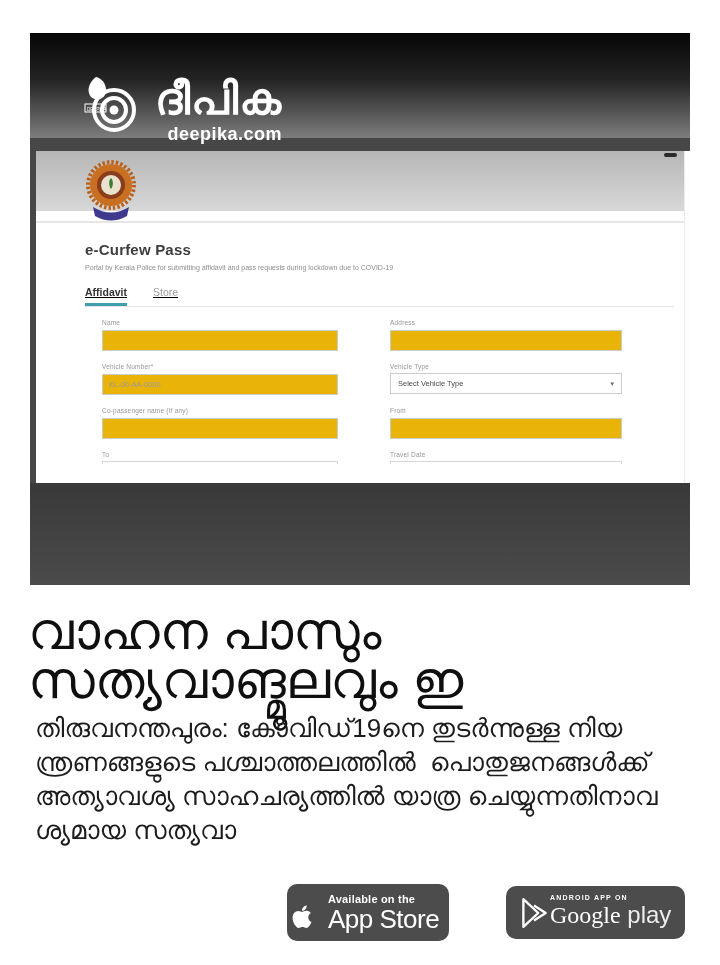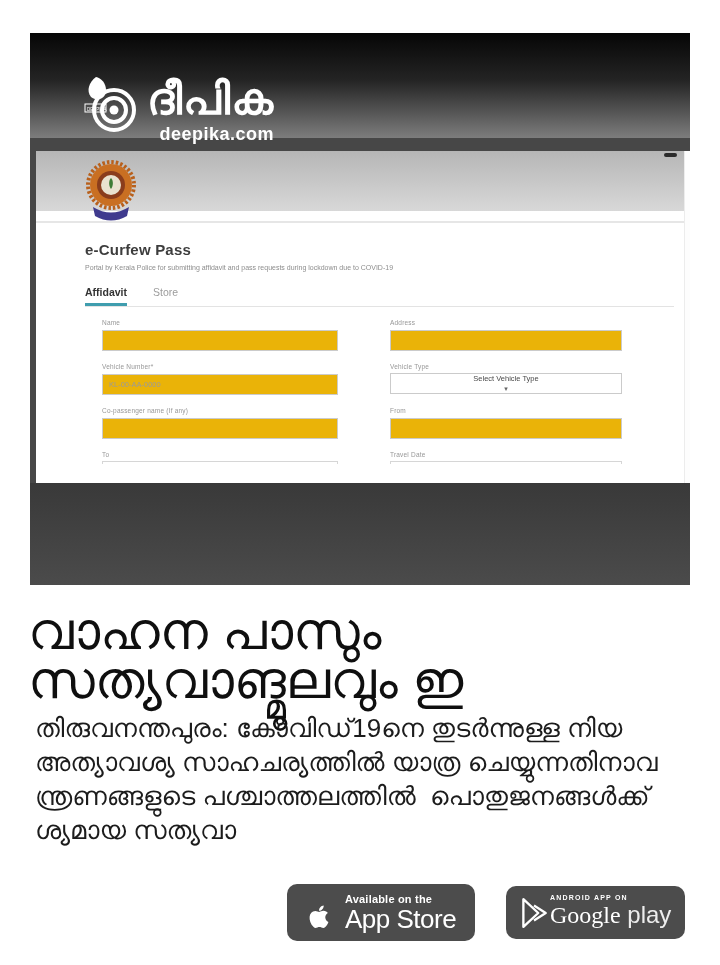--- a/index.html
+++ b/index.html
@@ -5,67 +5,67 @@
   * { margin:0; padding:0; box-sizing:border-box; }
   html,body { background:#ffffff; }
   body { font-family:"Liberation Sans","DejaVu Sans",sans-serif; }
   .page { position:relative; width:720px; height:965px; background:#fff; overflow:hidden; }
 
   
   .article-image { position:absolute; left:30px; top:33px; width:660px; height:552px; background:#474747; cursor:pointer; }
 
   .img-header { position:absolute; top:0; left:0; right:0; height:105px;
     background:linear-gradient(180deg,#060606 0%,#242424 45%,#7d7d7d 100%); }
-  .logo { position:absolute; left:54px; top:42px; display:flex; align-items:flex-start; gap:9px; }
+  .logo { position:absolute; left:54px; top:42px; display:flex; align-items:flex-start; gap:17px; }
   .logo-icon { width:54px; height:62px; }
   .brand-ml { font-size:44px; line-height:48px; font-weight:bold; color:#fff; letter-spacing:1px;
     font-family:"Liberation Sans","DejaVu Sans",sans-serif; }
   .brand-domain { font-size:18px; font-weight:bold; color:#fff; text-align:right; margin-top:1px; letter-spacing:0.5px; }
 
   
   .screenshot { position:absolute; left:6px; top:118px; width:654px; height:345px; background:#fff; overflow:hidden; }
   .police-banner { position:absolute; top:0; left:0; right:0; height:60px;
     background:linear-gradient(180deg,#b6b6b6 0%,#d8d8d8 100%); }
   .banner-sep { position:absolute; top:70px; left:0; right:0; height:2px; background:#e6e6e6; }
   .police-emblem { position:absolute; left:50px; top:8px; width:50px; height:66px; z-index:2; }
 
   .portal-body { position:absolute; left:49px; top:90px; right:8px; }
   .portal-title { font-size:15px; font-weight:bold; color:#3d3d3d; letter-spacing:0.2px; }
   .portal-sub { font-size:7px; color:#8d8d8d; margin-top:6px; }
-  .tabs { display:flex; gap:26px; margin-top:15px; }
+  .tabs { display:flex; gap:26px; margin-top:15px;text-decoration:underline; }
   .tab { font-size:10.5px; color:#9c9c9c; padding-bottom:5px; cursor:pointer; }
   .tab.active { color:#333; font-weight:bold; border-bottom:3px solid #3f9dae; }
   .tab-line { height:1px; background:#e3e3e3; margin-right:8px; }
 
   .form-grid { display:grid; grid-template-columns:236px 232px; column-gap:52px; row-gap:12px; margin-top:12px; margin-left:17px; }
   .flabel { display:block; font-size:6.5px; color:#979797; margin-bottom:3px; letter-spacing:0.2px; }
   .finput { width:100%; height:21px; border:1px solid #cbcbcb; background:#eab308; font-size:7.5px;
     color:#555; padding:0 6px; outline:none; font-family:"Liberation Sans",sans-serif; }
   .finput::placeholder { color:#9a9a9a; opacity:1; }
   .fselect { width:100%; height:21px; border:1px solid #cbcbcb; background:#fff; display:flex;
-    align-items:center; justify-content:space-between; padding:0 7px; font-size:7.5px; color:#4a4a4a; cursor:pointer;flex-direction:column; }
+    align-items:center; justify-content:space-between; padding:0 7px; font-size:7.5px; color:#4a4a4a; cursor:pointer; }
   .fcaret { font-size:7px; color:#666; }
   .fpartial { width:100%; height:3px; border:1px solid #d6d6d6; border-bottom:none; background:#fff; }
 
   .scroll-track { position:absolute; right:0; top:0; width:6px; height:100%; background:#fdfdfd; border-left:1px solid #ececec; }
   .scroll-thumb { position:absolute; right:13px; top:2px; width:13px; height:4px; background:#2b2b2b; border-radius:2px; cursor:grab; }
 
   .img-footer { position:absolute; bottom:0; left:0; right:0; height:102px;
     background:linear-gradient(180deg,#393939 0%,#4b4b4b 100%); }
 
   
   .headline { position:absolute; left:28px; top:607px; width:672px; font-weight:normal; }
   .headline-line { font-size:52px; line-height:49px; color:#0f0f0f; white-space:pre-wrap; }
   .body-text { position:absolute; left:35px; top:711px; width:660px; }
   .body-line { font-size:26px; line-height:34px; color:#1c1c1c; white-space:pre-wrap; }
 
   
   .badge { position:absolute; background:#4c4c4c; border-radius:10px; display:flex; align-items:center;
     text-decoration:none; cursor:pointer; }
-  .badge-appstore { left:287px; top:884px; width:188px; height:57px; padding-left:17px; gap:11px; }
+  .badge-appstore { left:287px; top:884px; width:162px; height:57px; gap:11px; }
   .badge-gplay { left:506px; top:886px; width:179px; height:53px; padding-left:13px; gap:1px; }
   .badge-col { display:flex; flex-direction:column; justify-content:center; }
   .as-line1 { font-size:11px; color:#fff; font-weight:bold; letter-spacing:0.2px; }
   .as-line2 { font-size:26px; color:#fff; font-weight:normal; letter-spacing:-0.5px; line-height:28px; }
   .gp-line1 { font-size:7px; color:#fff; font-weight:bold; letter-spacing:1.2px; margin-bottom:1px; }
   .gp-line2 { line-height:26px; }
   .gp-google { font-size:24px; color:#fff; font-family:"Liberation Serif","DejaVu Serif",serif; }
   .gp-play { font-size:24px; color:#ededed; font-family:"Liberation Sans",sans-serif; }
 </style>
 </head>
@@ -162,22 +162,22 @@
 
     <div class="img-footer"></div>
   </figure>
 
   <h2 class="headline">
     <div class="headline-line">വാഹന പാസും സത്യവാങ്മൂലവും ഇ</div>
   </h2>
 
   <div class="body-text">
     <div class="body-line">തിരുവനന്തപുരം: കോവിഡ്19നെ തുടർന്നുള്ള നിയ</div>
+    <div class="body-line">ന്ത്രണങ്ങളുടെ പശ്ചാത്തലത്തിൽ  പൊതുജനങ്ങൾക്ക്</div>
     <div class="body-line">അത്യാവശ്യ സാഹചര്യത്തിൽ യാത്ര ചെയ്യുന്നതിനാവ</div>
-    <div class="body-line">ന്ത്രണങ്ങളുടെ പശ്ചാത്തലത്തിൽ  പൊതുജനങ്ങൾക്ക്</div>
     <div class="body-line">ശ്യമായ സത്യവാ</div>
   </div>
 
   <a class="badge badge-appstore">
     <svg width="30" height="36" viewBox="0 0 24 29">
       <g transform="translate(0,2.5)" fill="#ffffff">
         <path d="M17.05 23.28c-.98.95-2.05.8-3.08.35-1.09-.46-2.09-.48-3.24 0-1.44.62-2.2.44-3.06-.35C2.79 18.25 3.51 10.59 9.05 10.31c1.35.07 2.29.74 3.08.8 1.18-.24 2.31-.93 3.57-.84 1.51.12 2.65.72 3.4 1.8-3.12 1.87-2.38 5.98.48 7.13-.57 1.5-1.31 2.99-2.54 4.09z"></path>
         <path d="M12.03 10.25c-.15-2.23 1.66-4.07 3.74-4.25.29 2.58-2.34 4.5-3.74 4.25z"></path>
       </g>
     </svg>

